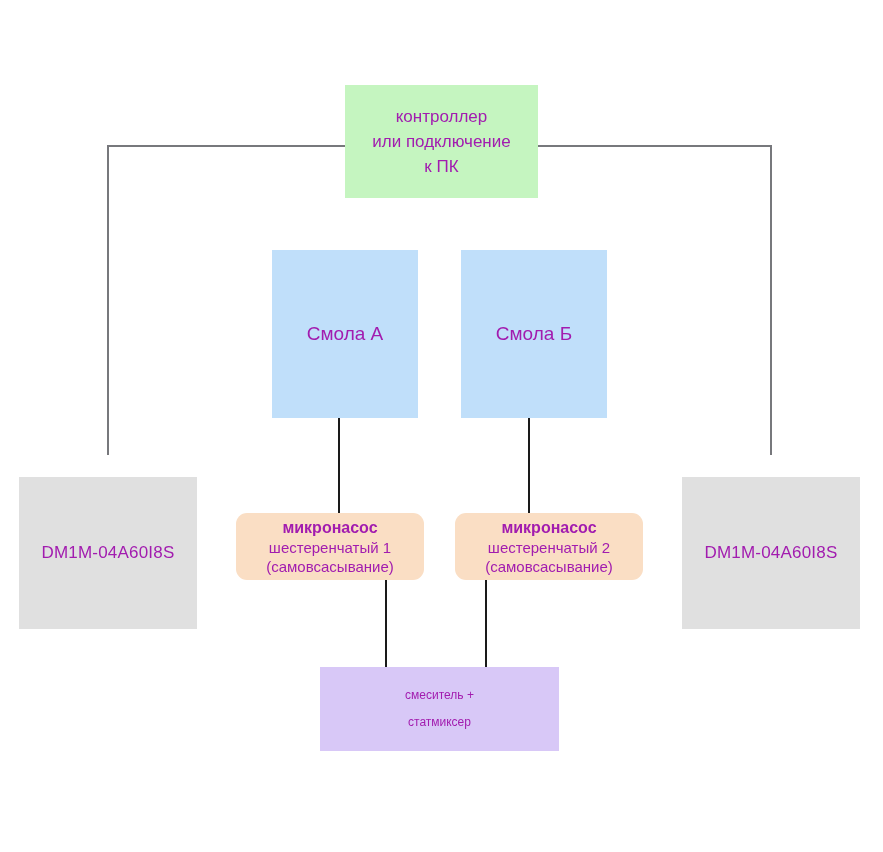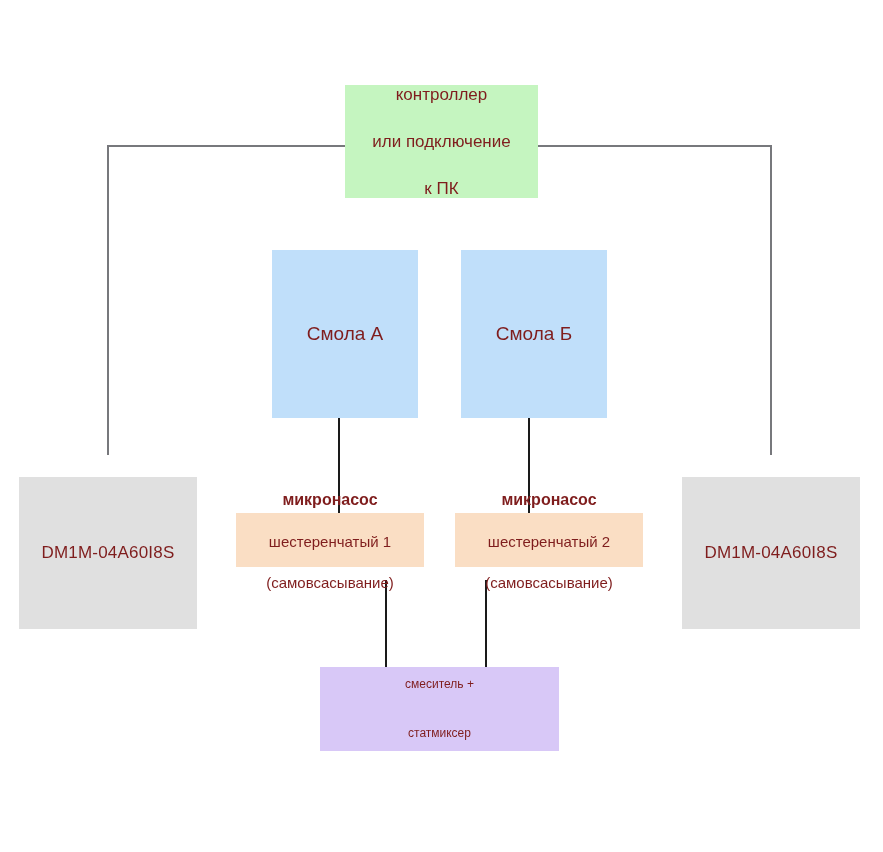--- a/index.html
+++ b/index.html
@@ -19,22 +19,21 @@
     overflow: hidden;
   }
   .node {
     position: absolute;
     display: flex;
     flex-direction: column;
     align-items: center;
     justify-content: center;
     text-align: center;
     box-sizing: border-box;
-    color: #7f1d1d;
-    gap: 22px;
+    color: #a21caf;
   }
   
   #node-controller {
     left: 345px;
     top: 85px;
     width: 193px;
     height: 113px;
     background: #c5f5c0;
     font-size: 17px;
     line-height: 25px;
@@ -62,23 +61,24 @@
   }
   #node-servo-1 { left: 19px; }
   #node-servo-2 { left: 682px; }
   .servo-title { font-weight: bold; }
   .servo-model { font-weight: normal; letter-spacing: 0.2px; }
   
   .pump-box {
     background: #fadec4;
     top: 513px;
     width: 188px;
-    height: 54px;
+    height: 67px;
     font-size: 15px;
     line-height: 19px;
+    border-radius: 11px;
   }
   #node-pump-1 { left: 236px; }
   #node-pump-2 { left: 455px; }
   .pump-title { font-weight: bold; font-size: 16px; line-height: 21px; }
   .pump-sub { font-weight: normal; }
   
   #node-mixer {
     left: 320px;
     top: 667px;
     width: 239px;

